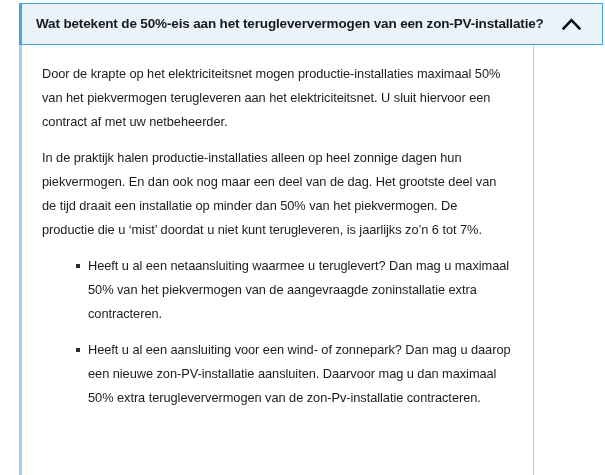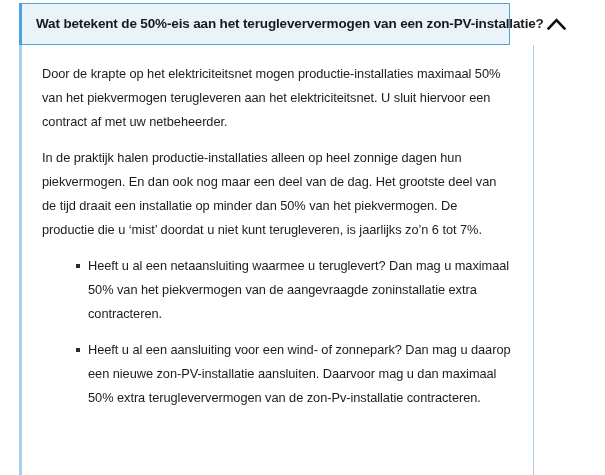--- a/index.html
+++ b/index.html
@@ -20,21 +20,21 @@
     left: 19px;
     top: 3px;
     width: 584px;
     box-sizing: border-box;
   }
 
   
   .acc-header {
     position: relative;
     box-sizing: border-box;
-    width: 491px;
+    width: 584px;
     height: 42px;
     background: #eaf2fa;
     border: 1px solid #4ba3dd;
     border-left: 3px solid #4ba3dd;
     display: flex;
     align-items: center;
     padding: 0 14px 0 14px;
     cursor: pointer;
   }
   .acc-title {

